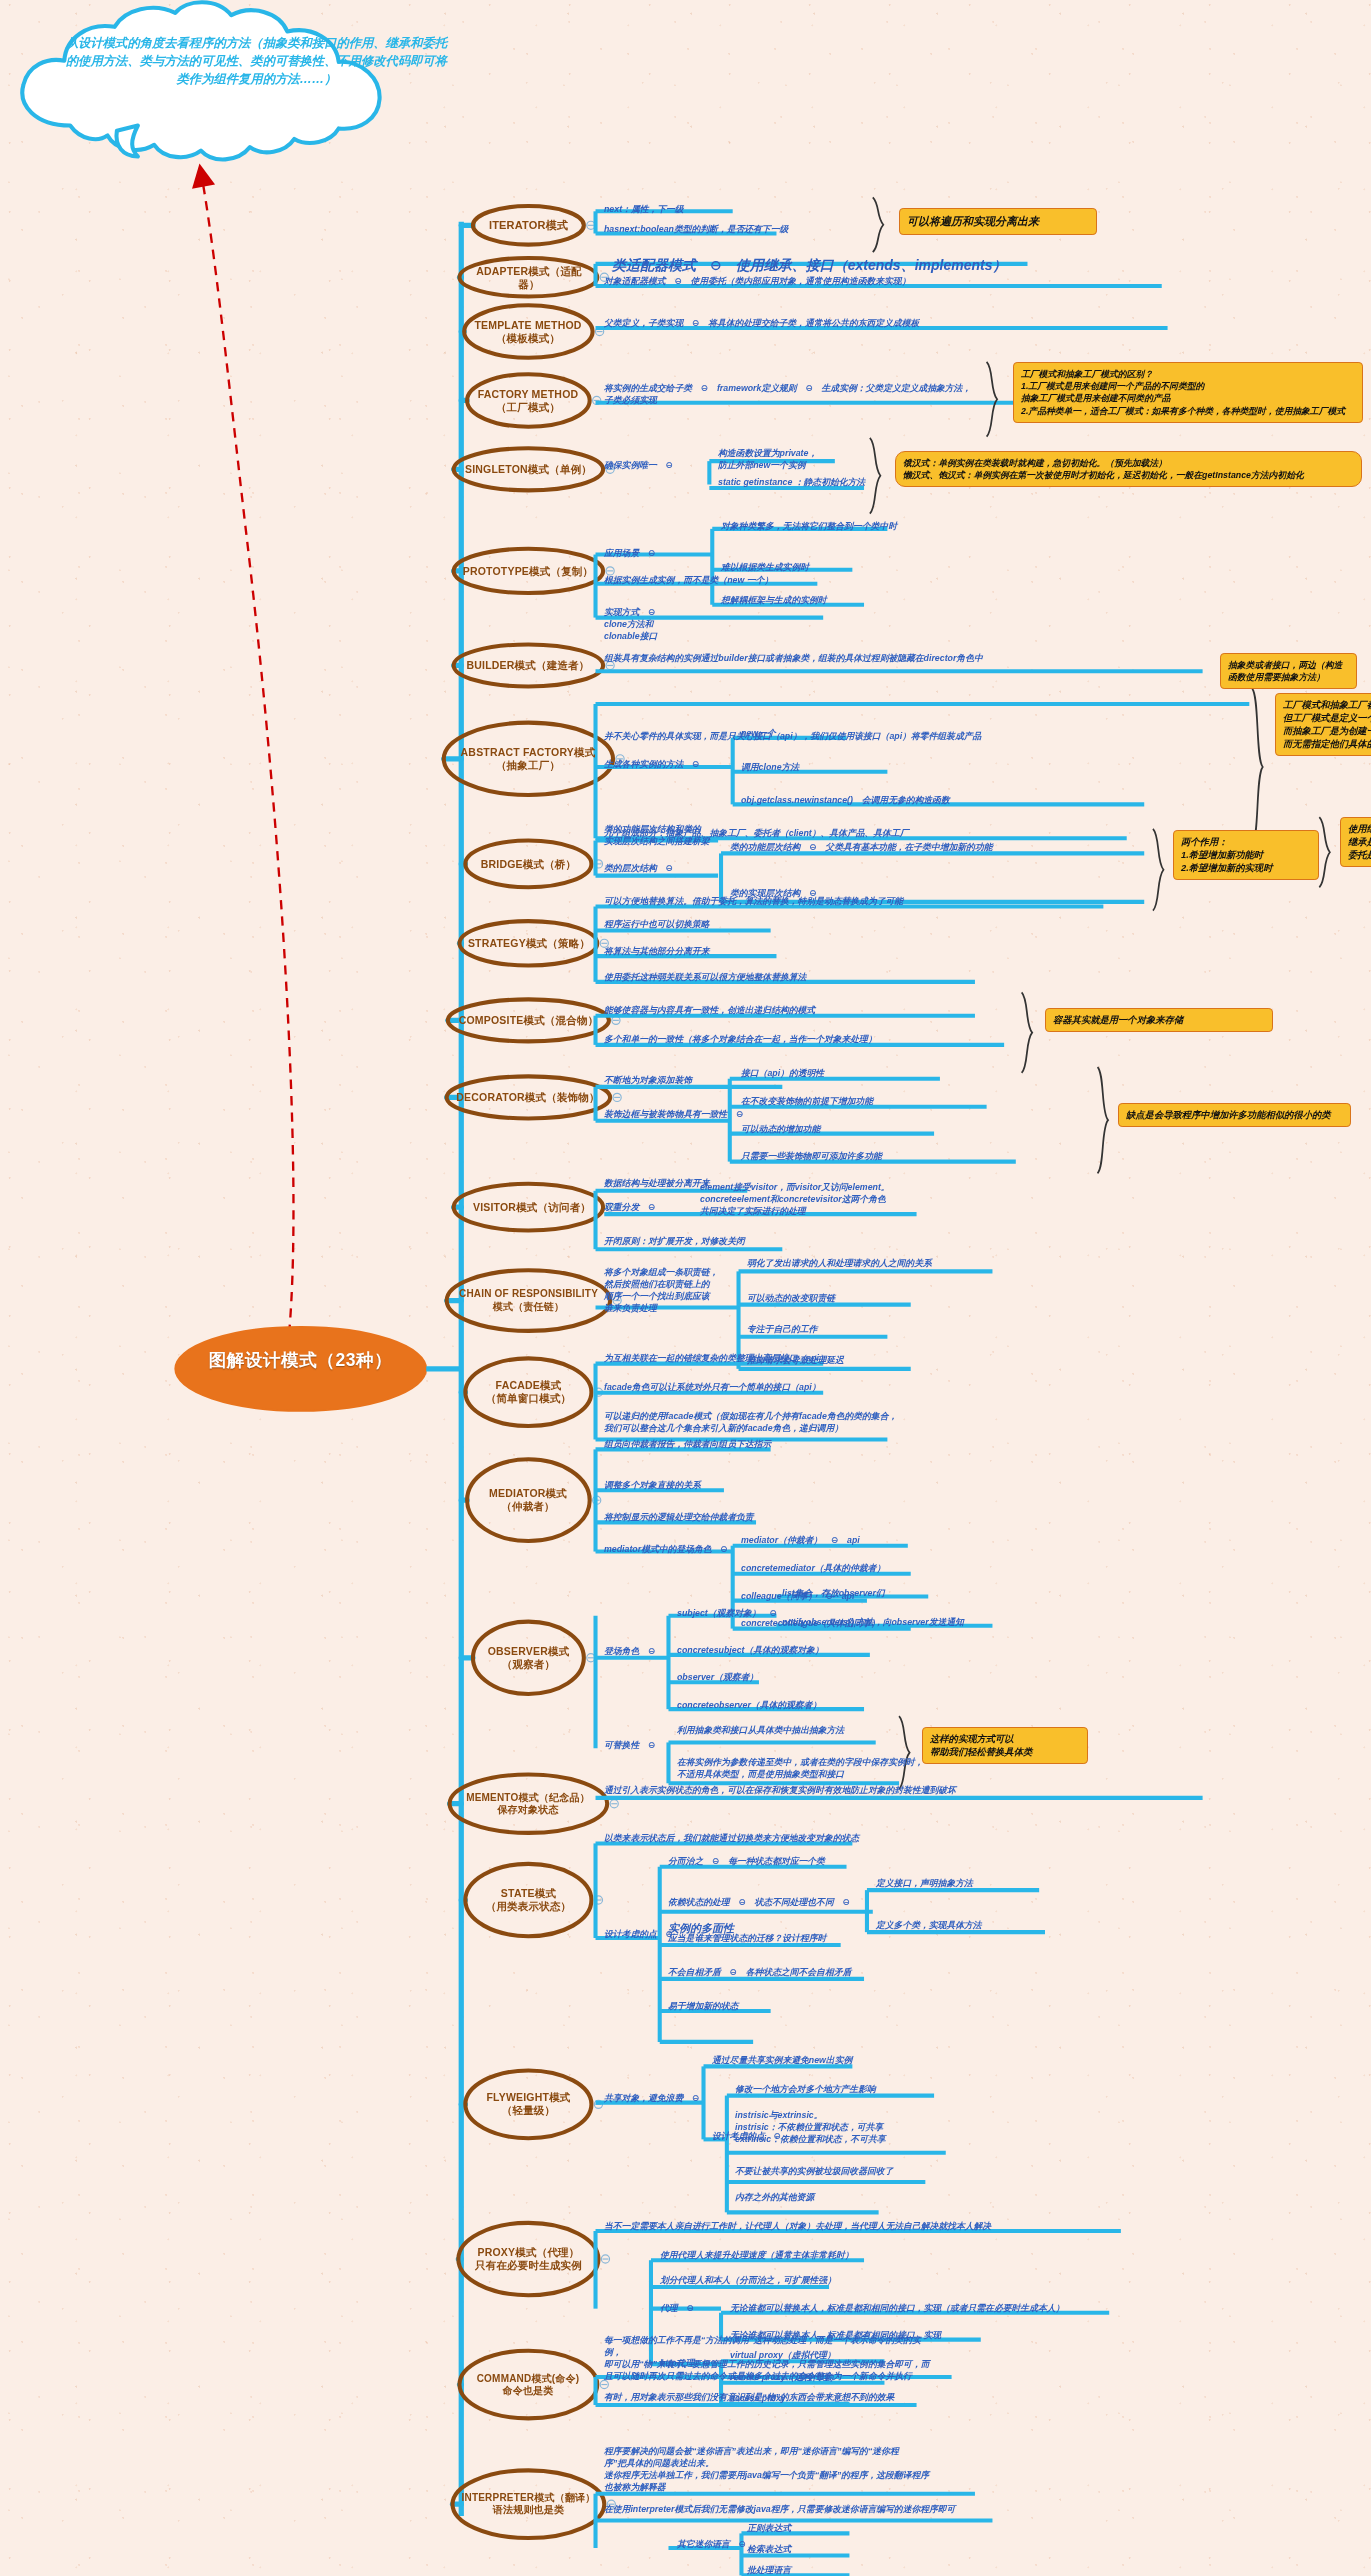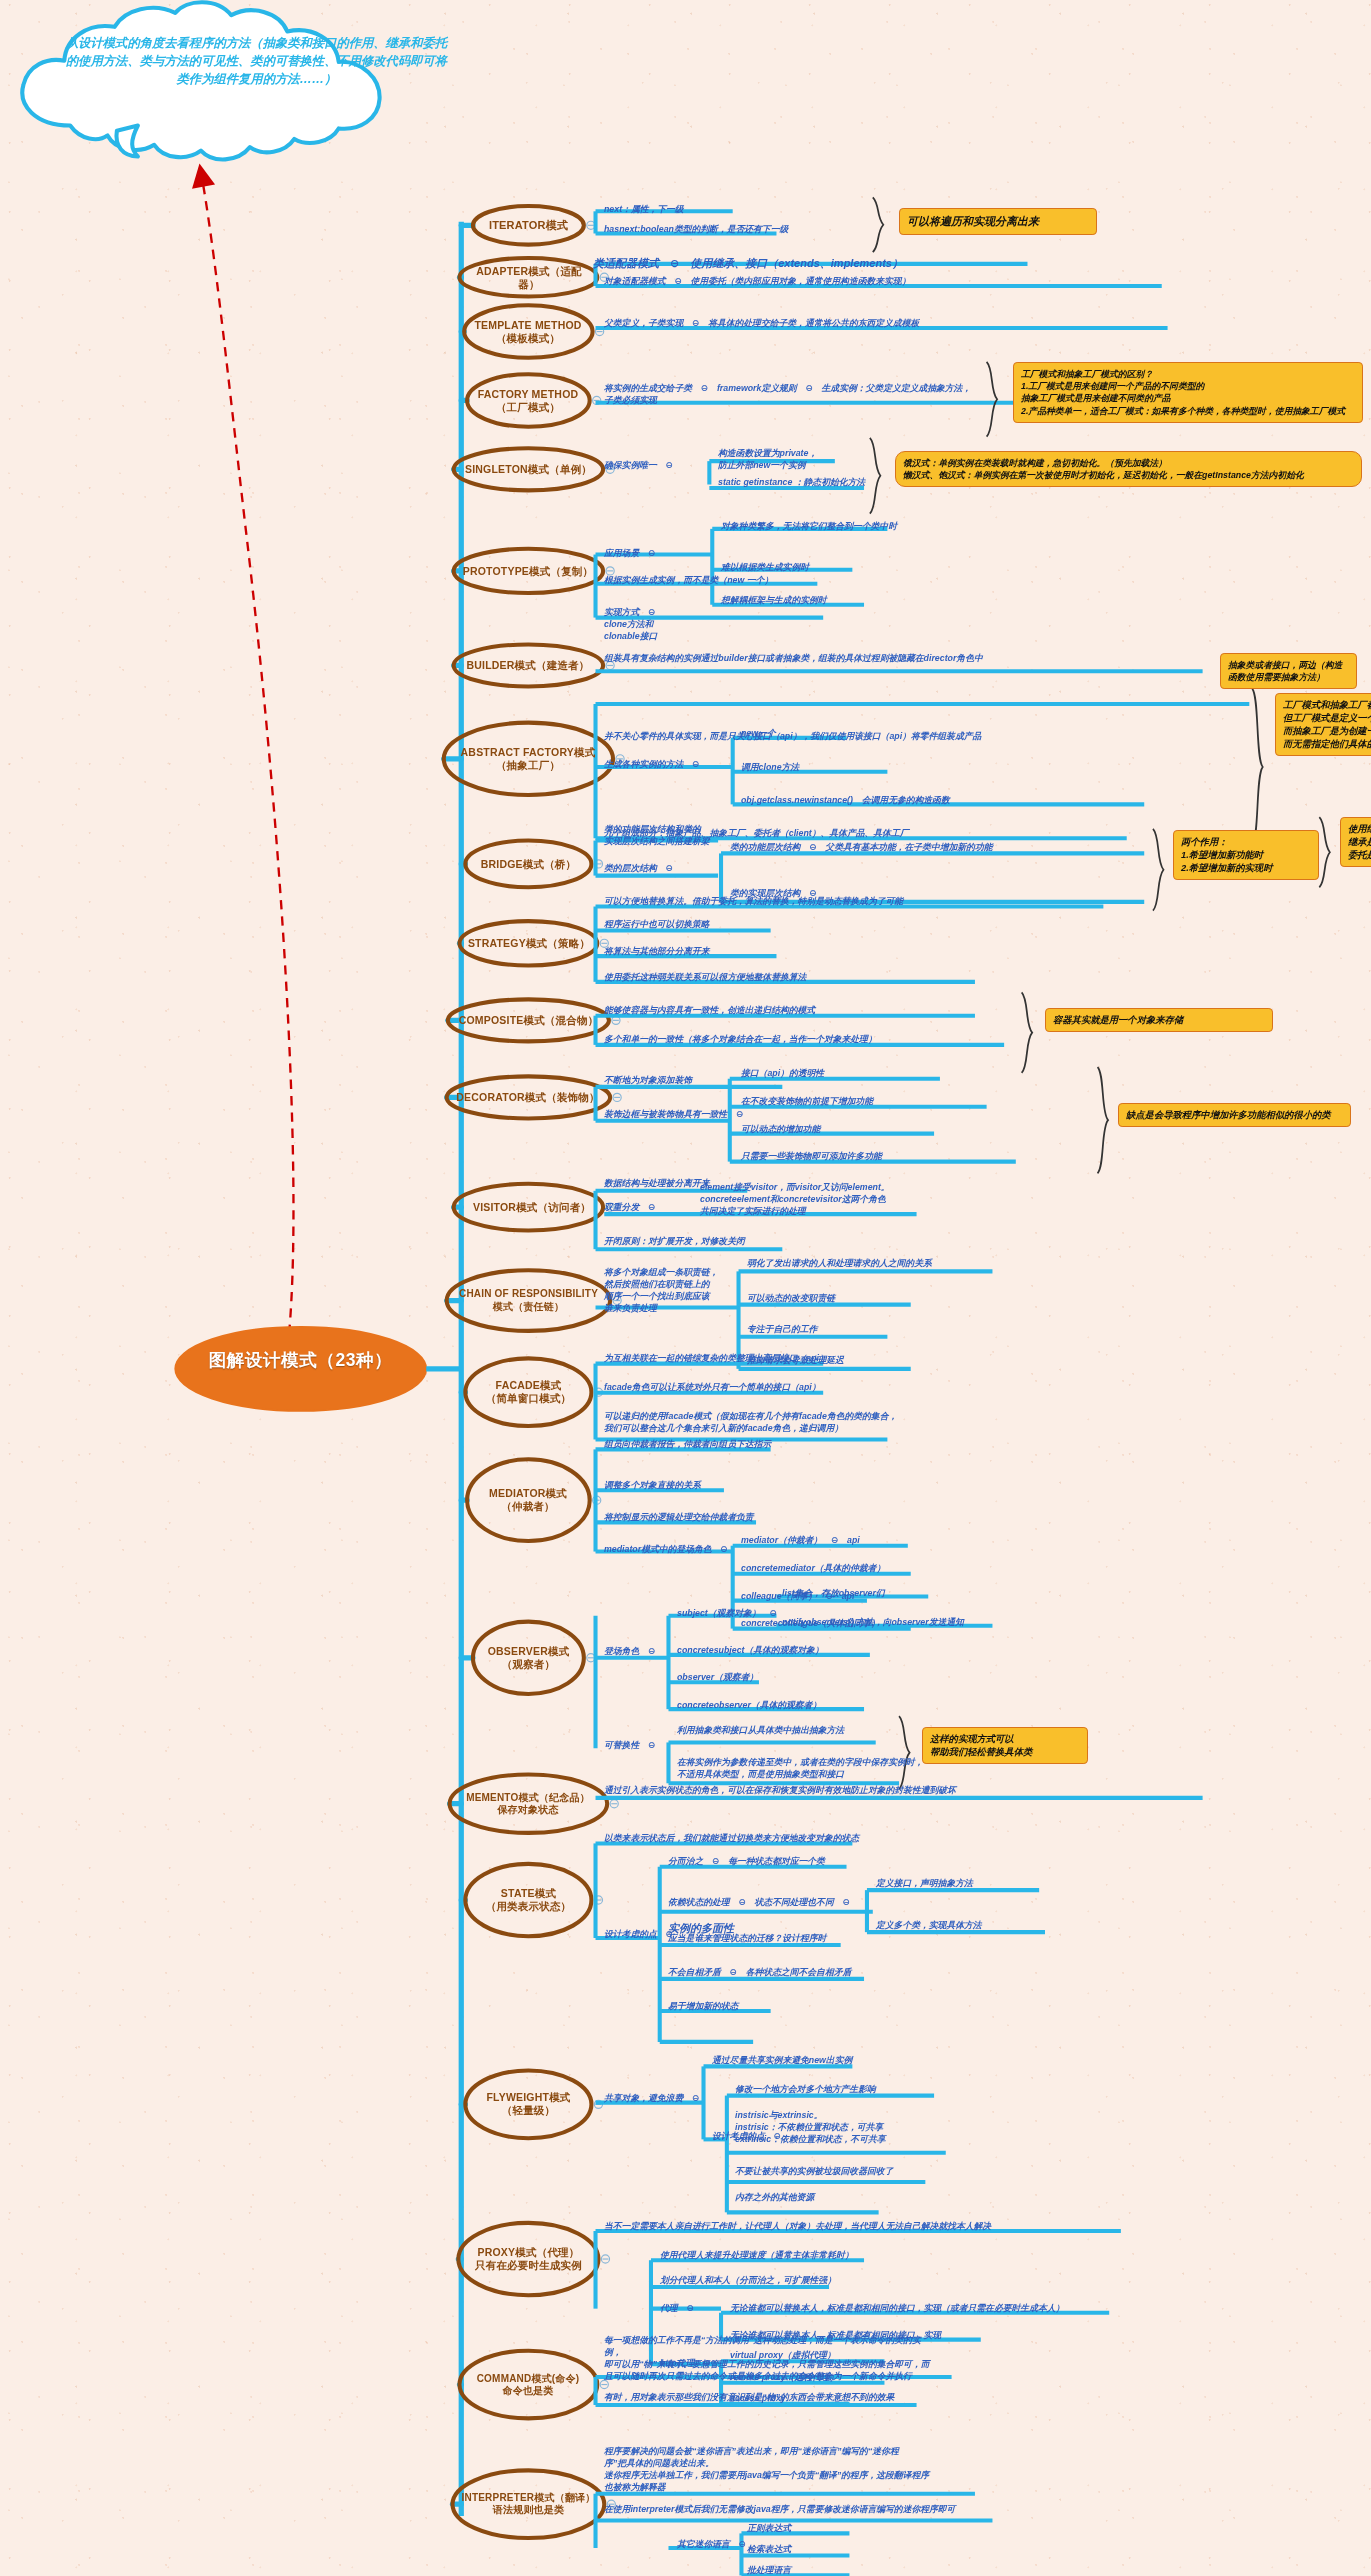--- a/index.html
+++ b/index.html
@@ -357,21 +357,21 @@
 <div id="textLayer">
     <div class="pnode" style="left: 482px; top: 206px; width: 93px; height: 39px; font-size: 11px;">
       <span style="white-space: pre-line;">ITERATOR模式</span>
     </div>
     <div class="leaf" style="left: 604px; top: 204px; font-size: 8.8px; width: 251px;">next：属性，下一级</div>
     <div class="leaf" style="left: 604px; top: 224px; font-size: 8.8px; width: 350px;">hasnext:boolean类型的判断，是否还有下一级</div>
     <div class="callout" style="left: 899px; top: 208px; width: 198px; font-size: 11px;">可以将遍历和实现分离出来</div>
     <div class="pnode" style="left: 466px; top: 258px; width: 126px; height: 39px; font-size: 10.5px;">
       <span style="white-space: pre-line;">ADAPTER模式（适配器）</span>
     </div>
-    <div class="leaf" style="left: 593px; top: 256px; font-size: 11px; width: 449px;">类适配器模式　⊖　使用继承、接口（extends、implements）</div>
+    <div class="leaf" style="left: 612px; top: 256px; font-size: 14px; width: 449px;">类适配器模式　⊖　使用继承、接口（extends、implements）</div>
     <div class="leaf" style="left: 604px; top: 276px; font-size: 8.8px; width: 578px;">对象适配器模式　⊖　使用委托（类内部应用对象，通常使用构造函数来实现）</div>
     <div class="pnode" style="left: 468px; top: 305px; width: 120px; height: 53px; font-size: 10.5px;">
       <span style="white-space: pre-line;">TEMPLATE METHOD
 （模板模式）</span>
     </div>
     <div class="leaf" style="left: 604px; top: 318px; font-size: 8.8px; width: 572px;">父类定义，子类实现　⊖　将具体的处理交给子类，通常将公共的东西定义成模板</div>
     <div class="pnode" style="left: 471px; top: 374px; width: 114px; height: 53px; font-size: 10.5px;">
       <span style="white-space: pre-line;">FACTORY METHOD
 （工厂模式）</span>
     </div>

